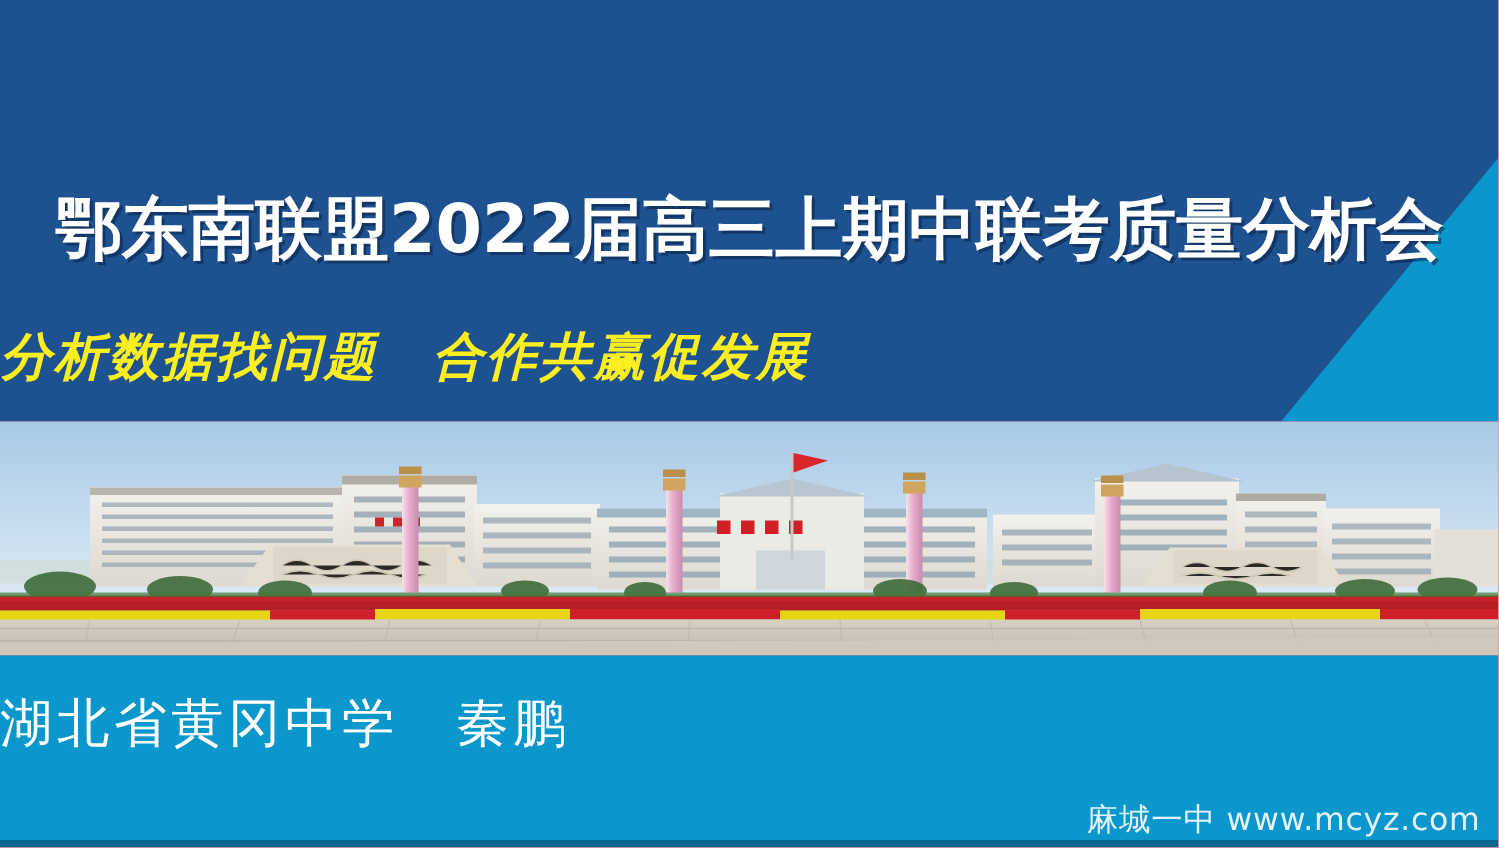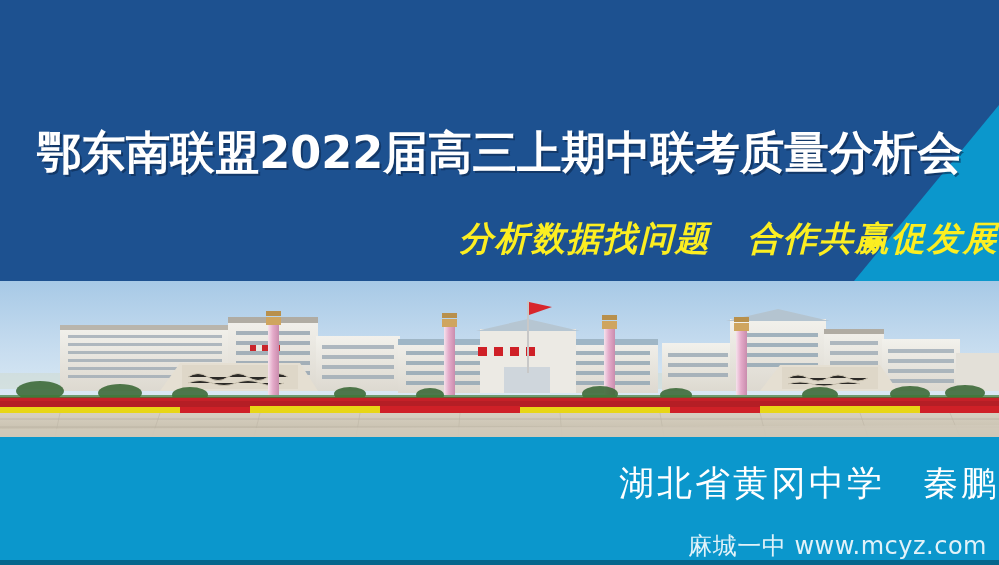--- a/index.html
+++ b/index.html
@@ -59,21 +59,21 @@
     transform: scaleX(0.99);
     transform-origin: center;
     z-index: 5;
   }
 
   .title-sub {
     position: absolute;
     left: 0;
     top: 215px;
     width: 999px;
-    text-align: right;
+    text-align: left;
     font-size: 34px;
     line-height: 46px;
     font-weight: bold;
     color: #fcee21;
     white-space: nowrap;
     font-family: "DejaVu Serif", "Liberation Serif", serif;
     font-style: italic;
     letter-spacing: 2px;
     z-index: 6;
   }
@@ -98,35 +98,35 @@
     width: 999px;
     height: 123px;
     background: #0b97cc;
   }
 
   .presenter {
     position: absolute;
     left: 0;
     top: 458px;
     width: 999px;
-    text-align: right;
+    text-align: left;
     font-size: 35px;
     line-height: 50px;
     color: #ffffff;
     white-space: nowrap;
     font-family: "DejaVu Serif", "Liberation Serif", serif;
     letter-spacing: 3px;
     z-index: 6;
   }
 
   .watermark {
     position: absolute;
     right: 12px;
     top: 533px;
-    font-size: 24px;
+    font-size: 21px;
     line-height: 26px;
     color: rgba(255,255,255,0.88);
     white-space: nowrap;
     letter-spacing: 0.5px;
     font-family: "DejaVu Sans", "Liberation Sans", sans-serif;
     z-index: 7;
     text-align: right;
   }
 
   .bottom-edge {

